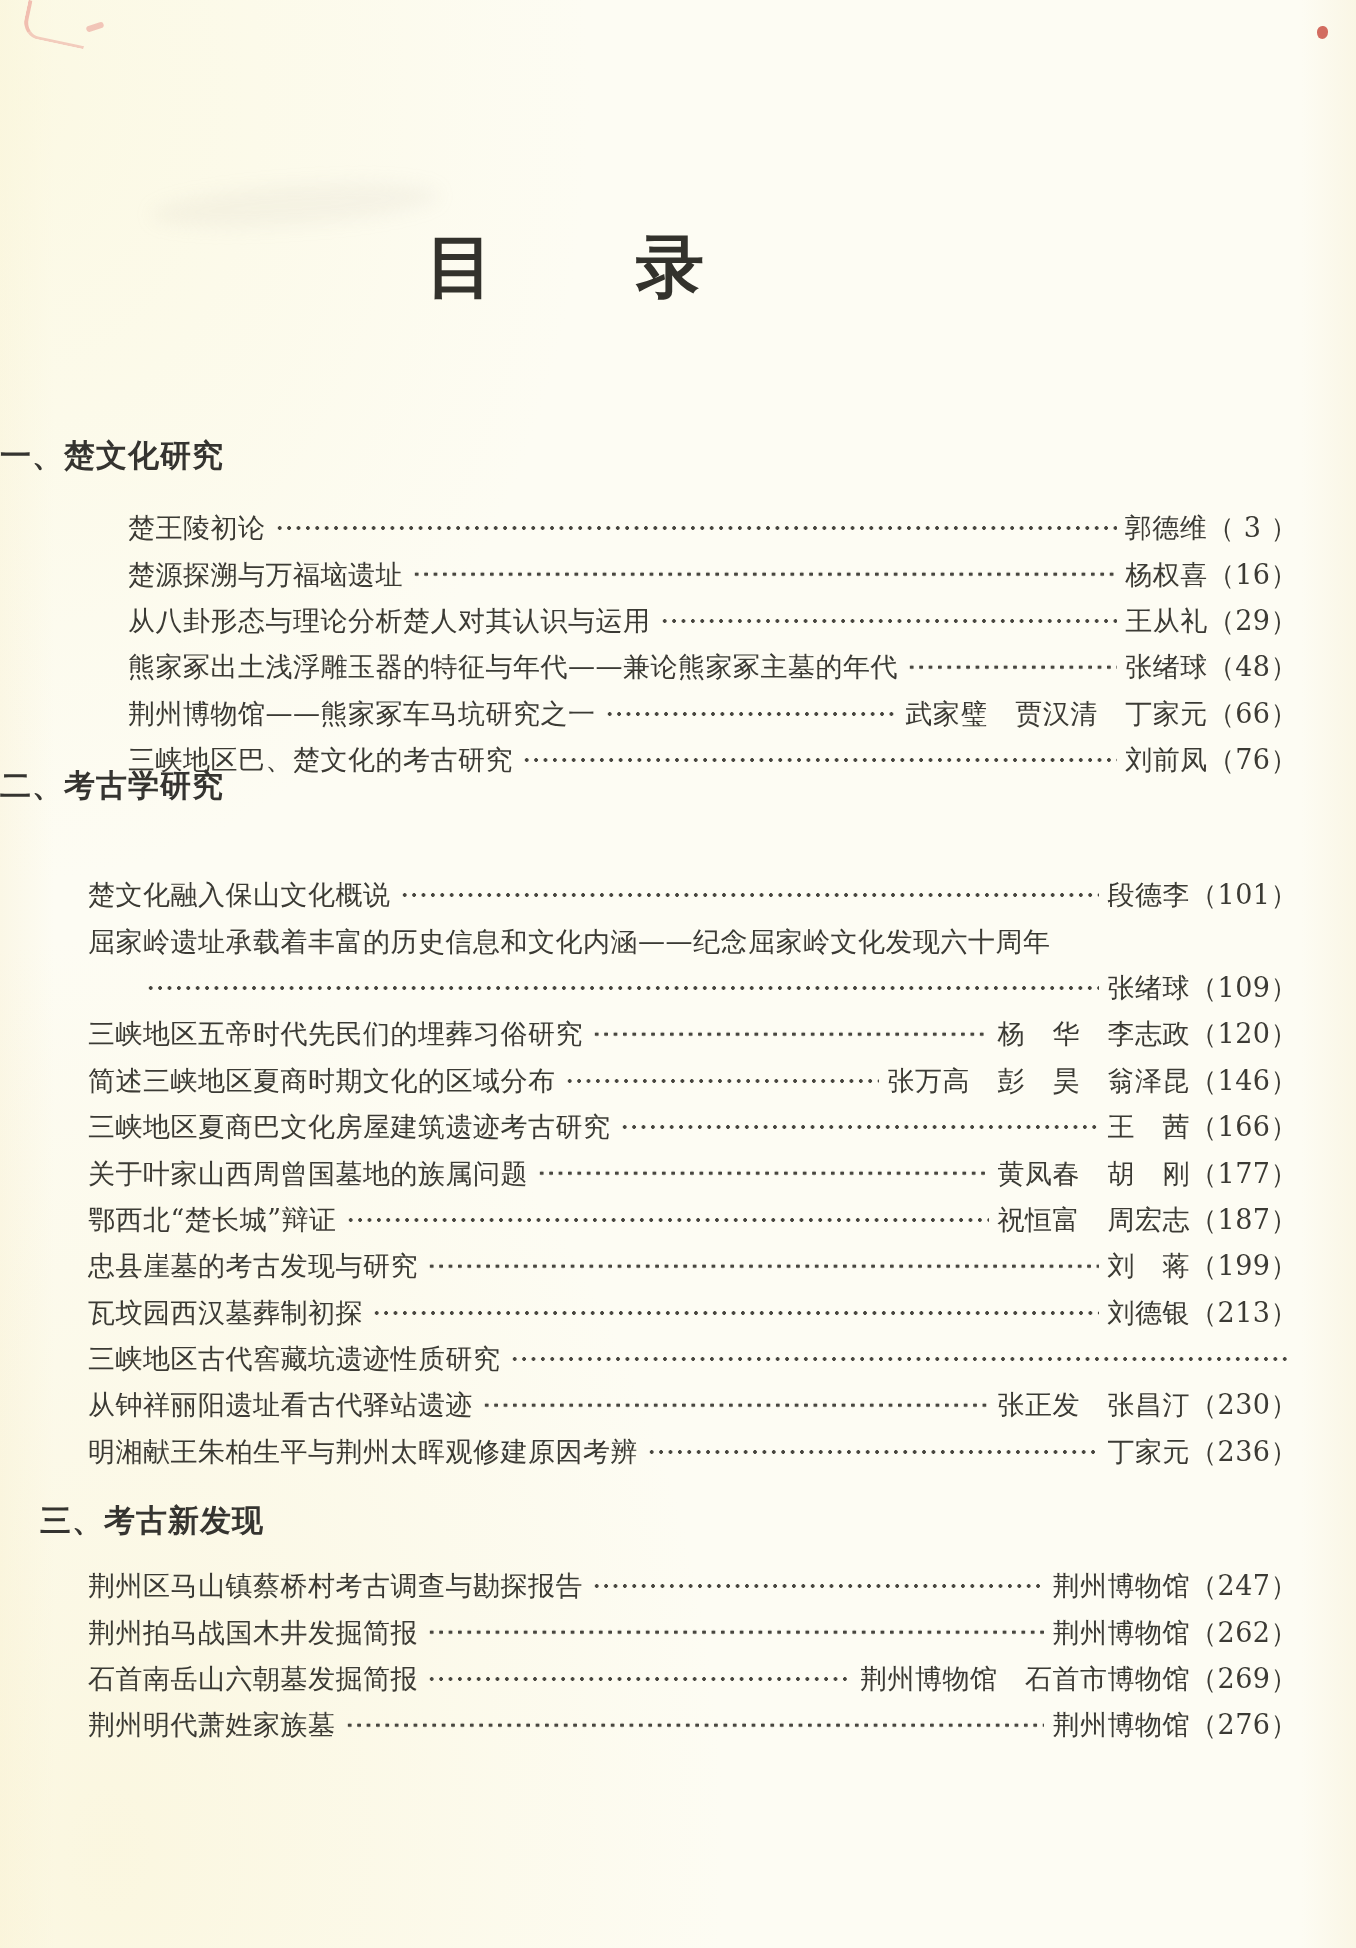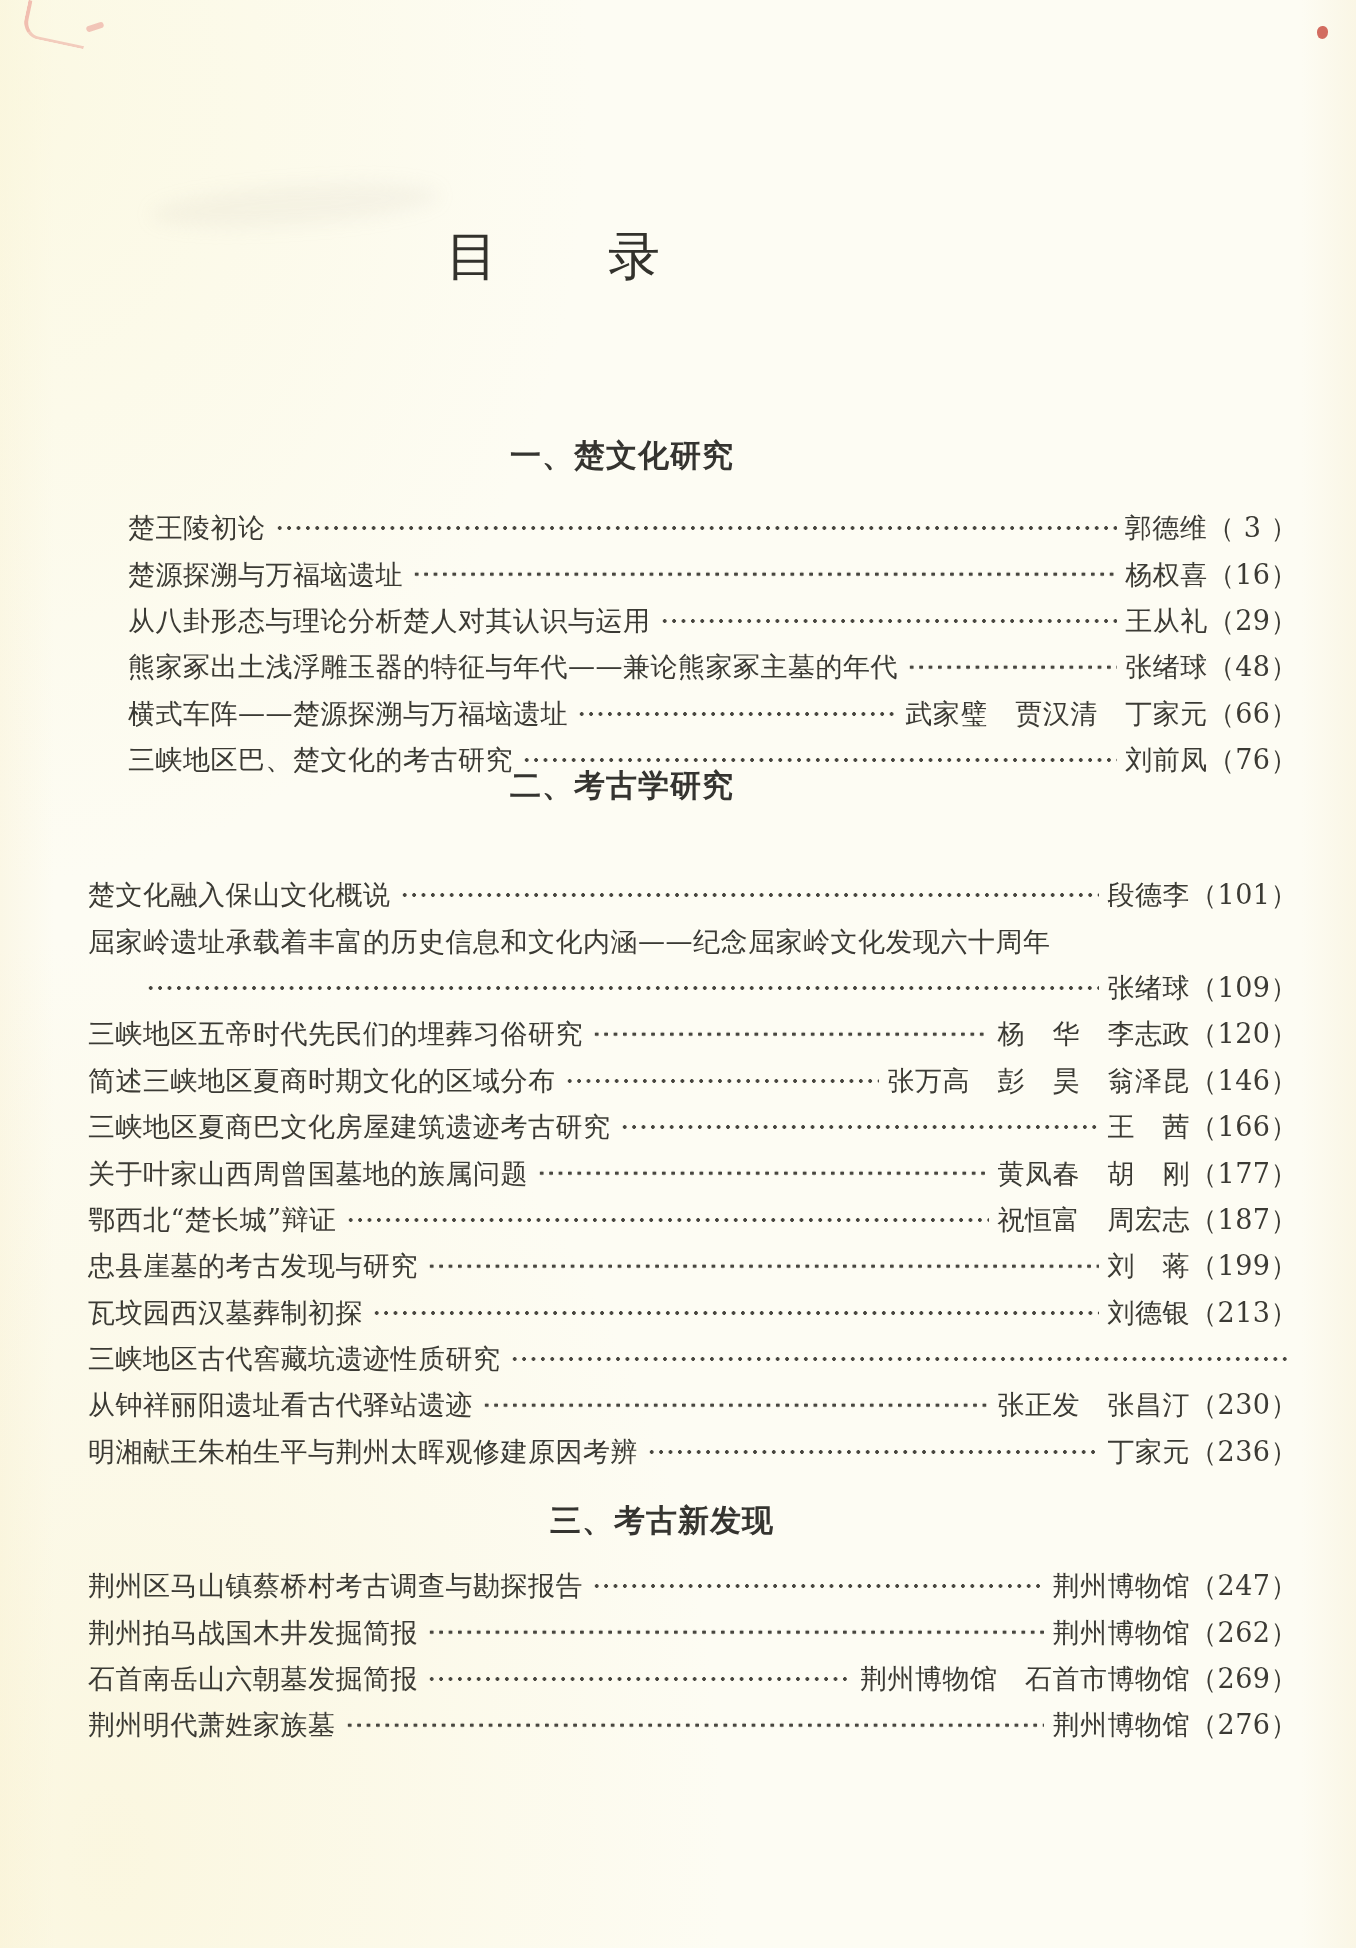--- a/index.html
+++ b/index.html
@@ -27,26 +27,26 @@
   }
   .red-mark-b {
     left:86px; top:24px; width:18px; height:6px;
     background:rgba(228,120,115,0.40); border-radius:3px; transform:rotate(-18deg);
   }
   .red-mark-c {
     left:1317px; top:26px; width:11px; height:13px;
     background:rgba(196,60,48,0.75); border-radius:50% 45% 55% 50%;
   }
   .doc-title {
-    position:absolute; top:222px; left:0; width:1108px;
-    text-align:center; font-size:52px; font-weight:normal;
+    position:absolute; top:222px; left:12px; width:1108px;
+    text-align:center; font-size:68px; font-weight:bold;
     letter-spacing:2px; color:#33322c;
   }
   .section-heading {
-    position:absolute; left:0; width:1244px; text-align:center;
+    position:absolute; left:0; width:1244px; 
     font-family:Liberation Mono, monospace;
     font-weight:700; font-size:31px; color:#353430; letter-spacing:1px;
   }
   .sh1 { top:435px; }
   .sh2 { top:765px; }
   .sh3 { top:1500px;padding-left:40px; }
   .entries { position:absolute; left:88px; right:58px; }
   .en1 { top:505px;margin-left:40px; }
   .en2 { top:872px; }
   .en3 { top:1563px; }
@@ -95,21 +95,21 @@
       <span class="t">从八卦形态与理论分析楚人对其认识与运用</span>
       <span class="leader"></span>
       <span class="r">王从礼（29）</span>
     </div>
     <div class="row">
       <span class="t">熊家冢出土浅浮雕玉器的特征与年代——兼论熊家冢主墓的年代</span>
       <span class="leader"></span>
       <span class="r">张绪球（48）</span>
     </div>
     <div class="row">
-      <span class="t">横式车阵——楚源探溯与万福垴遗址</span>
+      <span class="t">荆州博物馆——熊家冢车马坑研究之一</span>
       <span class="leader"></span>
       <span class="r">武家璧　贾汉清　丁家元（66）</span>
     </div>
     <div class="row">
       <span class="t">三峡地区巴、楚文化的考古研究</span>
       <span class="leader"></span>
       <span class="r">刘前凤（76）</span>
     </div>
   </div>
 

